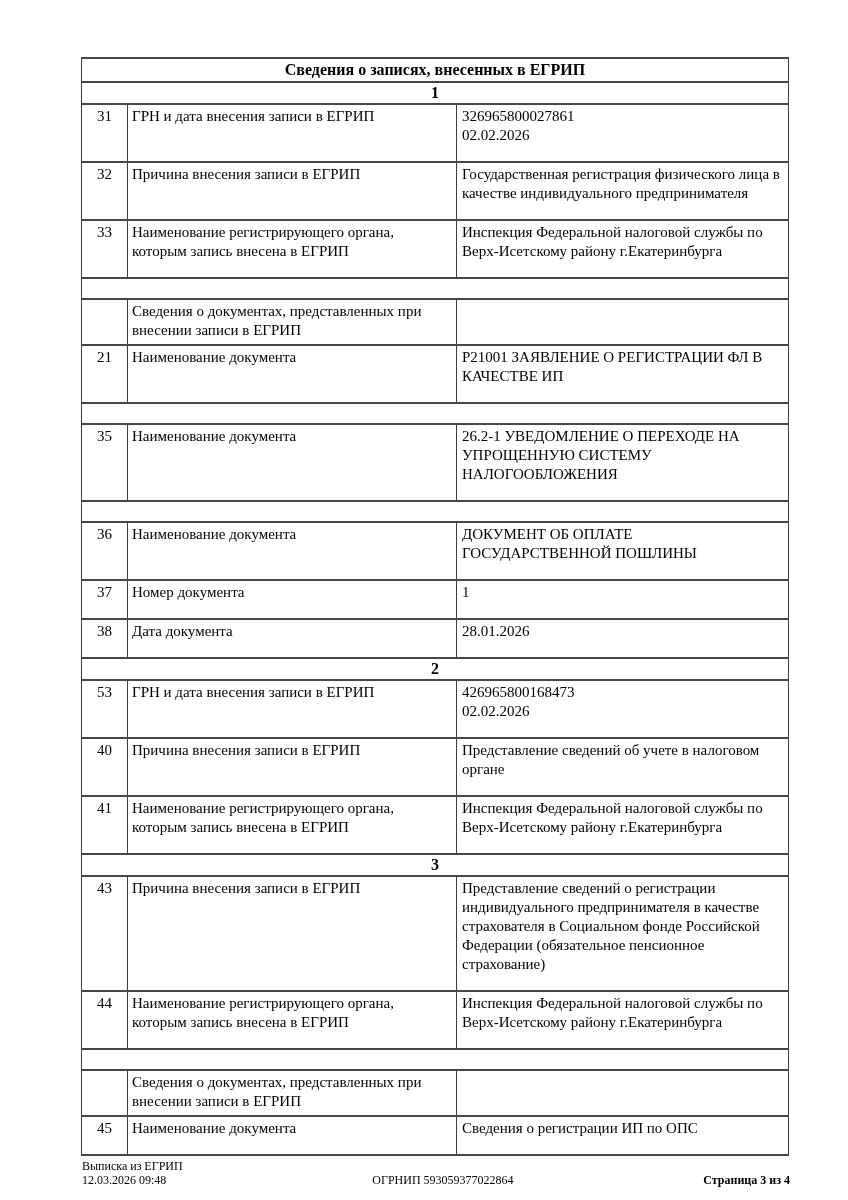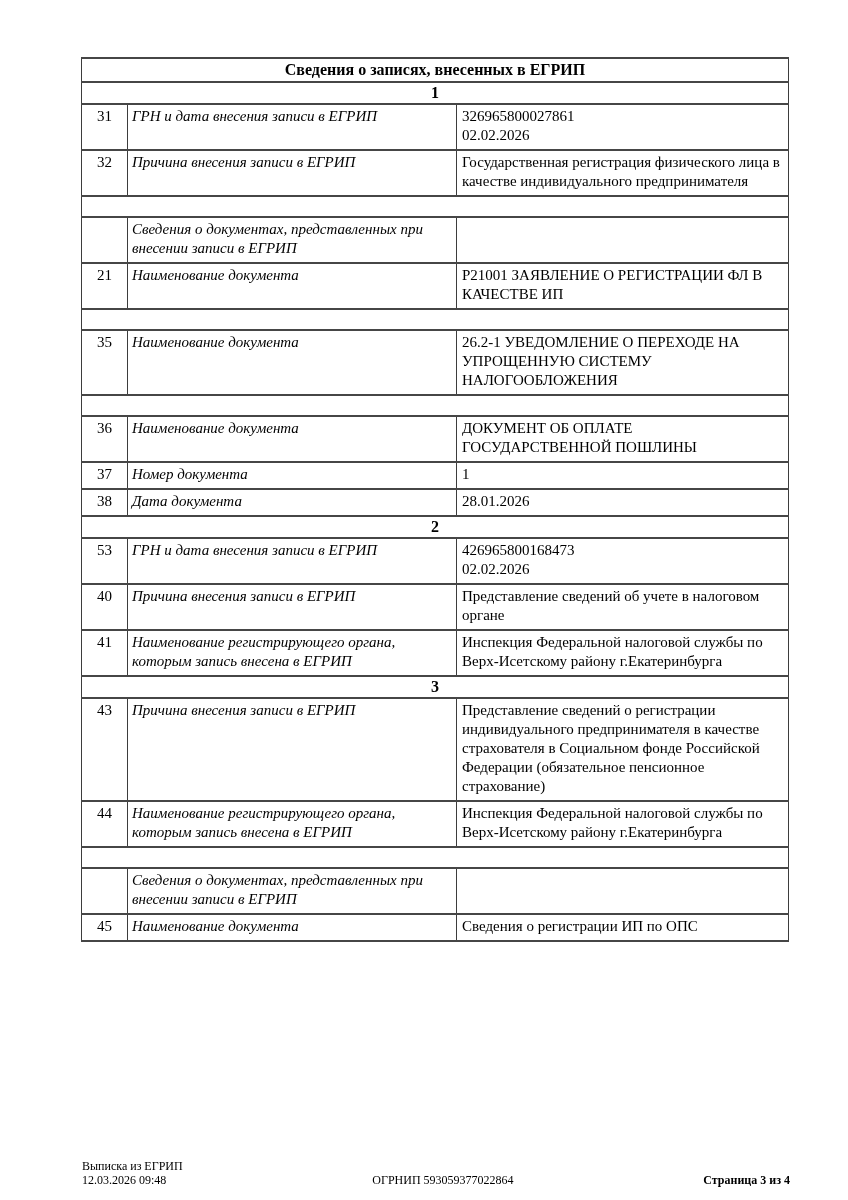--- a/index.html
+++ b/index.html
@@ -44,22 +44,22 @@
   }
   tr.r-section td {
     text-align: center;
     font-weight: bold;
     font-size: 16px;
     padding: 0 2px 1px;
   }
   tr.r-spacer td { height: 21px; }
 
   td.c-num-cell   { text-align: center; padding: 2px 2px; }
-  td.c-label-cell { padding: 2px 4px 4px; font-style: italic; }
-  td.c-value-cell { padding: 2px 5px 4px; white-space: pre-line; }
+  td.c-label-cell { padding: 2px 4px 4px; }
+  td.c-value-cell { padding: 2px 5px 16px; white-space: pre-line; }
 
   tr.r-subheader td { }
 
   .footer {
     position: absolute;
     left: 82px; right: 58px; top: 1138px;
     display: flex;
     justify-content: space-between;
     align-items: flex-end;
     font-size: 12px;
@@ -92,20 +92,25 @@
           <td class="c-num-cell">31</td>
           <td class="c-label-cell">ГРН и дата внесения записи в ЕГРИП</td>
           <td class="c-value-cell">326965800027861
 02.02.2026</td>
         </tr>
         <tr class="r-data">
           <td class="c-num-cell">32</td>
           <td class="c-label-cell">Причина внесения записи в ЕГРИП</td>
           <td class="c-value-cell">Государственная регистрация физического лица в качестве индивидуального предпринимателя</td>
         </tr>
+        <tr class="r-data">
+          <td class="c-num-cell">33</td>
+          <td class="c-label-cell">Наименование регистрирующего органа, которым запись внесена в ЕГРИП</td>
+          <td class="c-value-cell">Инспекция Федеральной налоговой службы по Верх-Исетскому району г.Екатеринбурга</td>
+        </tr>
         <tr class="r-spacer">
           <td colspan="3"></td>
         </tr>
         <tr class="r-subheader">
           <td class="c-num-cell"></td>
           <td class="c-label-cell">Сведения о документах, представленных при внесении записи в ЕГРИП</td>
           <td class="c-value-cell"></td>
         </tr>
         <tr class="r-data">
           <td class="c-num-cell">21</td>

